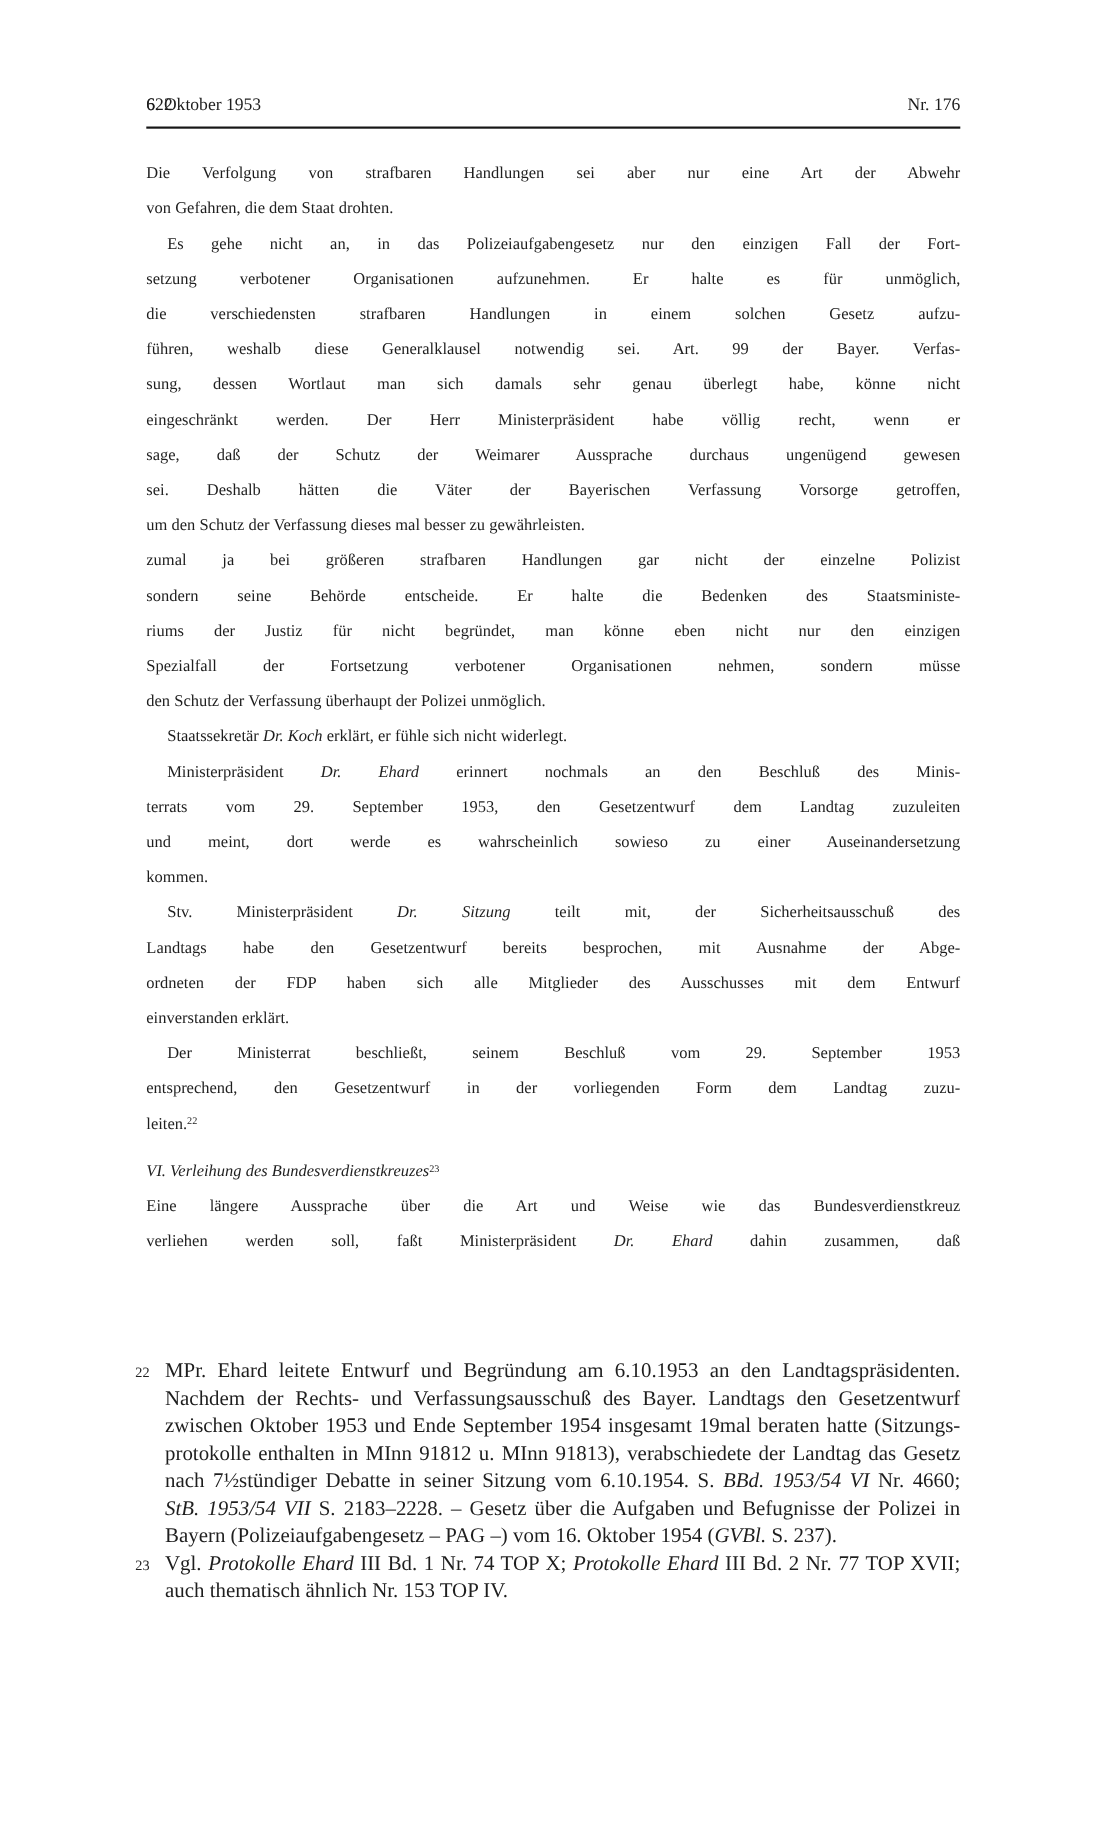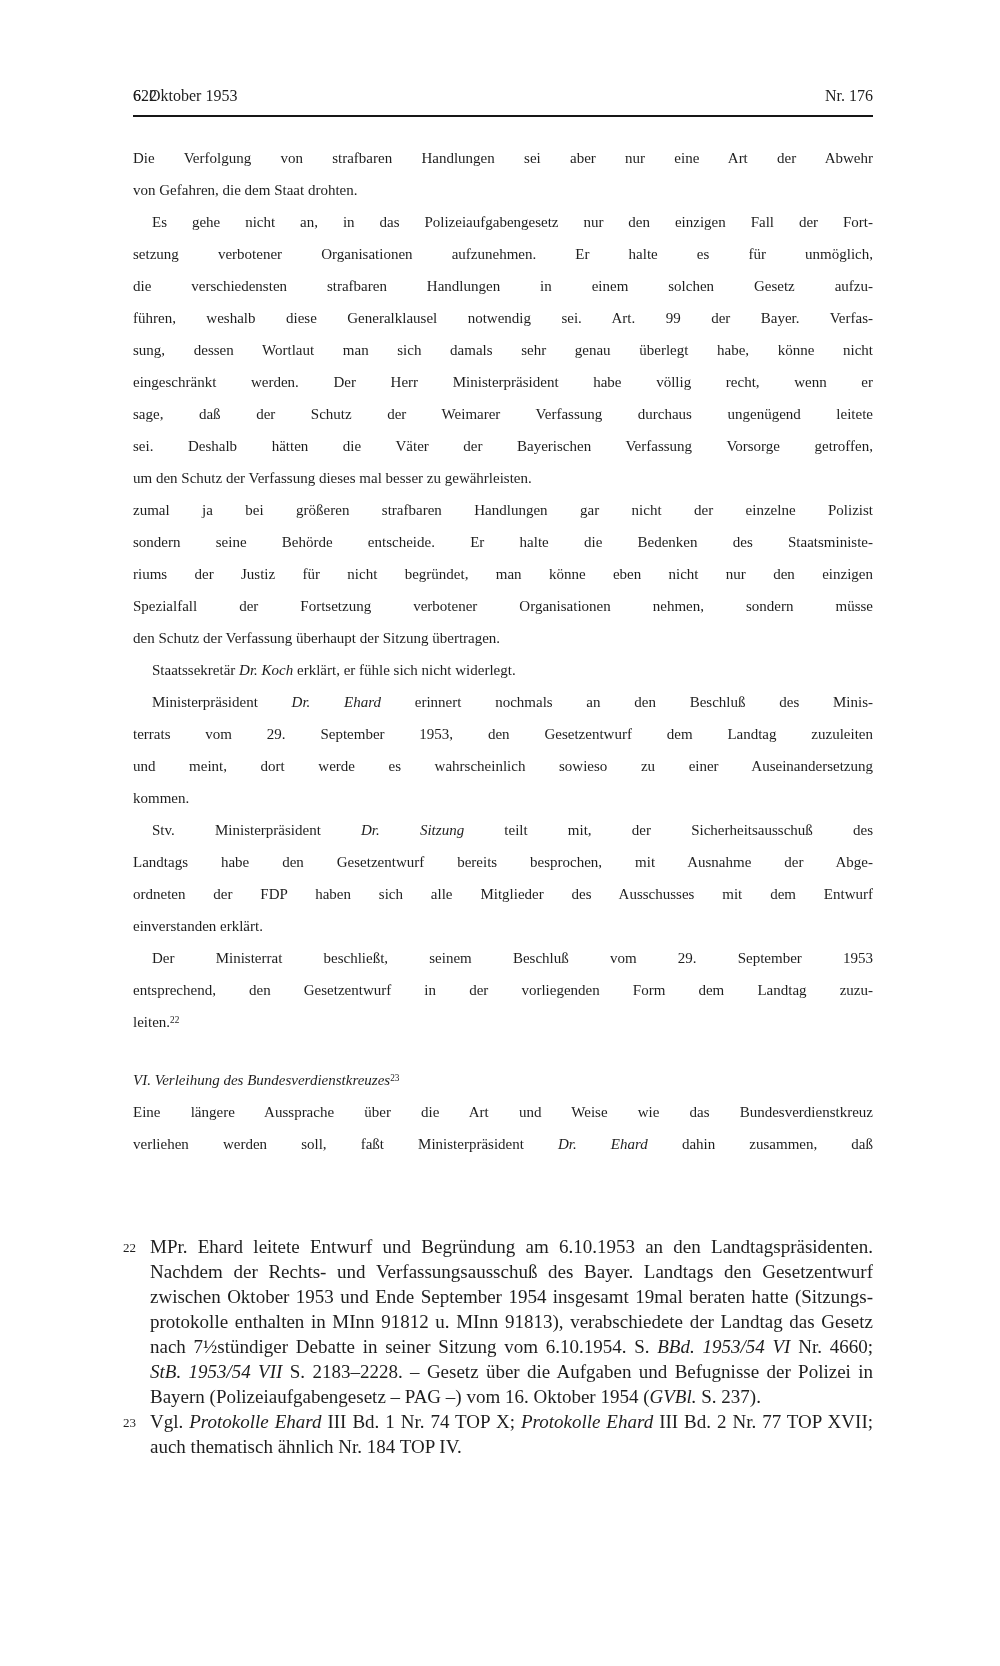--- a/index.html
+++ b/index.html
@@ -47,21 +47,21 @@
     font-size: 15px;
     overflow: hidden;
     white-space: nowrap;
   }
   .bl.j, .fl.j {
     white-space: normal;
     text-align: justify;
     text-align-last: justify;
   }
   .bl.ind { padding-left: 19px; }
-  .hblk { margin-top: 26px; }
+  .hblk { margin-top: 11px; }
   .footnotes {
     position: absolute;
     left: 123px;
     top: 1234px;
     width: 750px;
   }
   .fn { position: relative; padding-left: 27px; }
   .fn-marker {
     position: absolute;
     left: 0;
@@ -101,30 +101,30 @@
       <div class="bl j"><span>Die Verfolgung von strafbaren Handlungen sei aber nur eine Art der Abwehr</span></div>
       <div class="bl"><span>von Gefahren, die dem Staat drohten.</span></div>
     </div>
     <div>
       <div class="bl j ind"><span>Es gehe nicht an, in das Polizeiaufgabengesetz nur den einzigen Fall der Fort-</span></div>
       <div class="bl j"><span>setzung verbotener Organisationen aufzunehmen. Er halte es für unmöglich,</span></div>
       <div class="bl j"><span>die verschiedensten strafbaren Handlungen in einem solchen Gesetz aufzu-</span></div>
       <div class="bl j"><span>führen, weshalb diese Generalklausel notwendig sei. Art. 99 der Bayer. Verfas-</span></div>
       <div class="bl j"><span>sung, dessen Wortlaut man sich damals sehr genau überlegt habe, könne nicht</span></div>
       <div class="bl j"><span>eingeschränkt werden. Der Herr Ministerpräsident habe völlig recht, wenn er</span></div>
-      <div class="bl j"><span>sage, daß der Schutz der Weimarer Verfassung durchaus ungenügend leitete</span></div>
+      <div class="bl j"><span>sage, daß der Schutz der Weimarer Aussprache durchaus ungenügend gewesen</span></div>
       <div class="bl j"><span>sei. Deshalb hätten die Väter der Bayerischen Verfassung Vorsorge getroffen,</span></div>
       <div class="bl"><span>um den Schutz der Verfassung dieses mal besser zu gewährleisten.</span></div>
     </div>
     <div>
       <div class="bl j"><span>zumal ja bei größeren strafbaren Handlungen gar nicht der einzelne Polizist</span></div>
       <div class="bl j"><span>sondern seine Behörde entscheide. Er halte die Bedenken des Staatsministe-</span></div>
       <div class="bl j"><span>riums der Justiz für nicht begründet, man könne eben nicht nur den einzigen</span></div>
       <div class="bl j"><span>Spezialfall der Fortsetzung verbotener Organisationen nehmen, sondern müsse</span></div>
-      <div class="bl"><span>den Schutz der Verfassung überhaupt der Sitzung übertragen.</span></div>
+      <div class="bl"><span>den Schutz der Verfassung überhaupt der Polizei unmöglich.</span></div>
     </div>
     <div>
       <div class="bl ind"><span>Staatssekretär </span><i>Dr. Koch</i><span> erklärt, er fühle sich nicht widerlegt.</span></div>
     </div>
     <div>
       <div class="bl j ind"><span>Ministerpräsident </span><i>Dr. Ehard</i><span> erinnert nochmals an den Beschluß des Minis-</span></div>
       <div class="bl j"><span>terrats vom 29. September 1953, den Gesetzentwurf dem Landtag zuzuleiten</span></div>
       <div class="bl j"><span>und meint, dort werde es wahrscheinlich sowieso zu einer Auseinandersetzung</span></div>
       <div class="bl"><span>kommen.</span></div>
     </div>
@@ -155,15 +155,15 @@
       <div class="fl j"><span>Nachdem der Rechts- und Verfassungsausschuß des Bayer. Landtags den Gesetzentwurf</span></div>
       <div class="fl j"><span>zwischen Oktober 1953 und Ende September 1954 insgesamt 19mal beraten hatte (Sitzungs-</span></div>
       <div class="fl j"><span>protokolle enthalten in MInn 91812 u. MInn 91813), verabschiedete der Landtag das Gesetz</span></div>
       <div class="fl j"><span>nach 7½stündiger Debatte in seiner Sitzung vom 6.10.1954. S. </span><i>BBd. 1953/54 VI</i><span> Nr. 4660;</span></div>
       <div class="fl j"><i>StB. 1953/54 VII</i><span> S. 2183–2228. – Gesetz über die Aufgaben und Befugnisse der Polizei in</span></div>
       <div class="fl"><span>Bayern (Polizeiaufgabengesetz – PAG –) vom 16. Oktober 1954 (</span><i>GVBl.</i><span> S. 237).</span></div>
     </div>
     <div class="fn">
       <span class="fn-marker">23</span>
       <div class="fl j"><span>Vgl. </span><i>Protokolle Ehard</i><span> III Bd. 1 Nr. 74 TOP X; </span><i>Protokolle Ehard</i><span> III Bd. 2 Nr. 77 TOP XVII;</span></div>
-      <div class="fl"><span>auch thematisch ähnlich Nr. 184 TOP IV.</span></div>
+      <div class="fl"><span>auch thematisch ähnlich Nr. 153 TOP IV.</span></div>
     </div>
   </section>
 
 </body></html>

